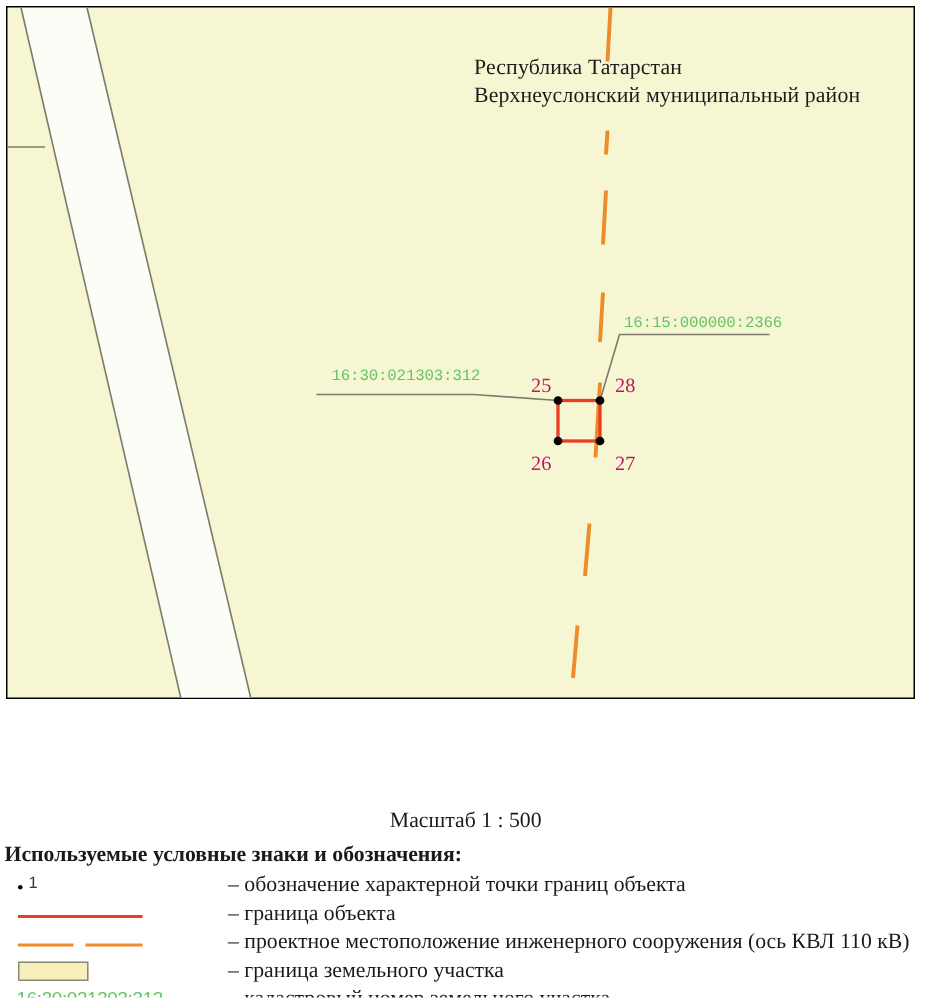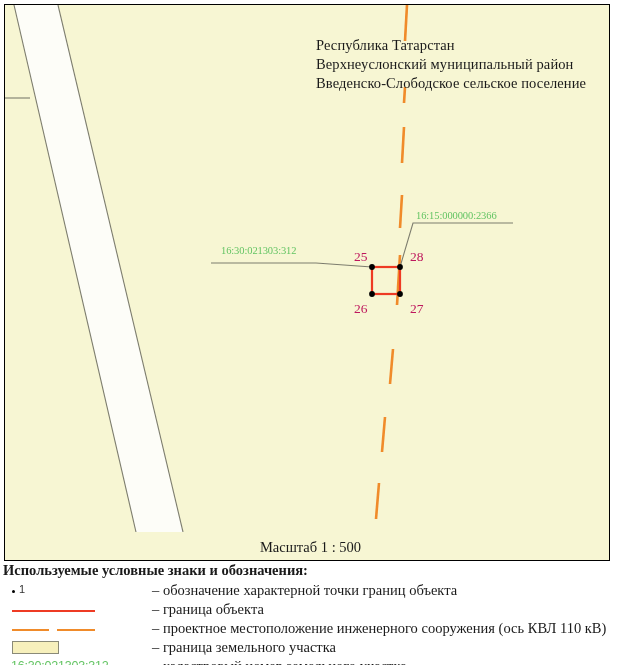--- a/index.html
+++ b/index.html
@@ -15,21 +15,21 @@
     overflow: hidden;
     position: relative;
   }
 
   
   #map-frame {
     position: absolute;
     left: 4px;
     top: 4px;
     width: 606px;
-    height: 557px;
+    height: 462px;
     border: 1px solid #000000;
     background: #f7f6d3;
     overflow: hidden;
     box-sizing: border-box;
   }
   #map-svg {
     position: absolute;
     left: 0;
     top: 0;
     width: 604px;
@@ -46,21 +46,21 @@
     font-size: 14.5px;
     white-space: nowrap;
     pointer-events: none;
   }
   #map-header div { letter-spacing: 0.1px; }
 
   
   .cad-label {
     position: absolute;
     color: #63c463;
-    font-family: Liberation Serif, serif;
+    font-family: Liberation Mono, monospace;
     font-size: 10.5px;
     white-space: nowrap;
     letter-spacing: -0.1px;
   }
   #cad-label-left  { left: 216px; top: 240px; }
   #cad-label-right { left: 411px; top: 205px; }
 
   
   .pt-label {
     position: absolute;
@@ -209,21 +209,20 @@
       <circle cx="367" cy="262" r="2.9"></circle>
       <circle cx="395" cy="262" r="2.9"></circle>
       <circle cx="367" cy="289" r="2.9"></circle>
       <circle cx="395" cy="289" r="2.9"></circle>
     </g>
   </svg>
 
   <div id="map-header">
     <div>Республика Татарстан</div>
     <div>Верхнеуслонский  муниципальный район</div>
-    <div>Введенско-Слободское  сельское поселение</div>
   </div>
 
   <div class="cad-label" id="cad-label-left">16:30:021303:312</div>
   <div class="cad-label" id="cad-label-right">16:15:000000:2366</div>
 
   <div class="pt-label" id="pt-25">25</div>
   <div class="pt-label" id="pt-28">28</div>
   <div class="pt-label" id="pt-26">26</div>
   <div class="pt-label" id="pt-27">27</div>
 </div>

